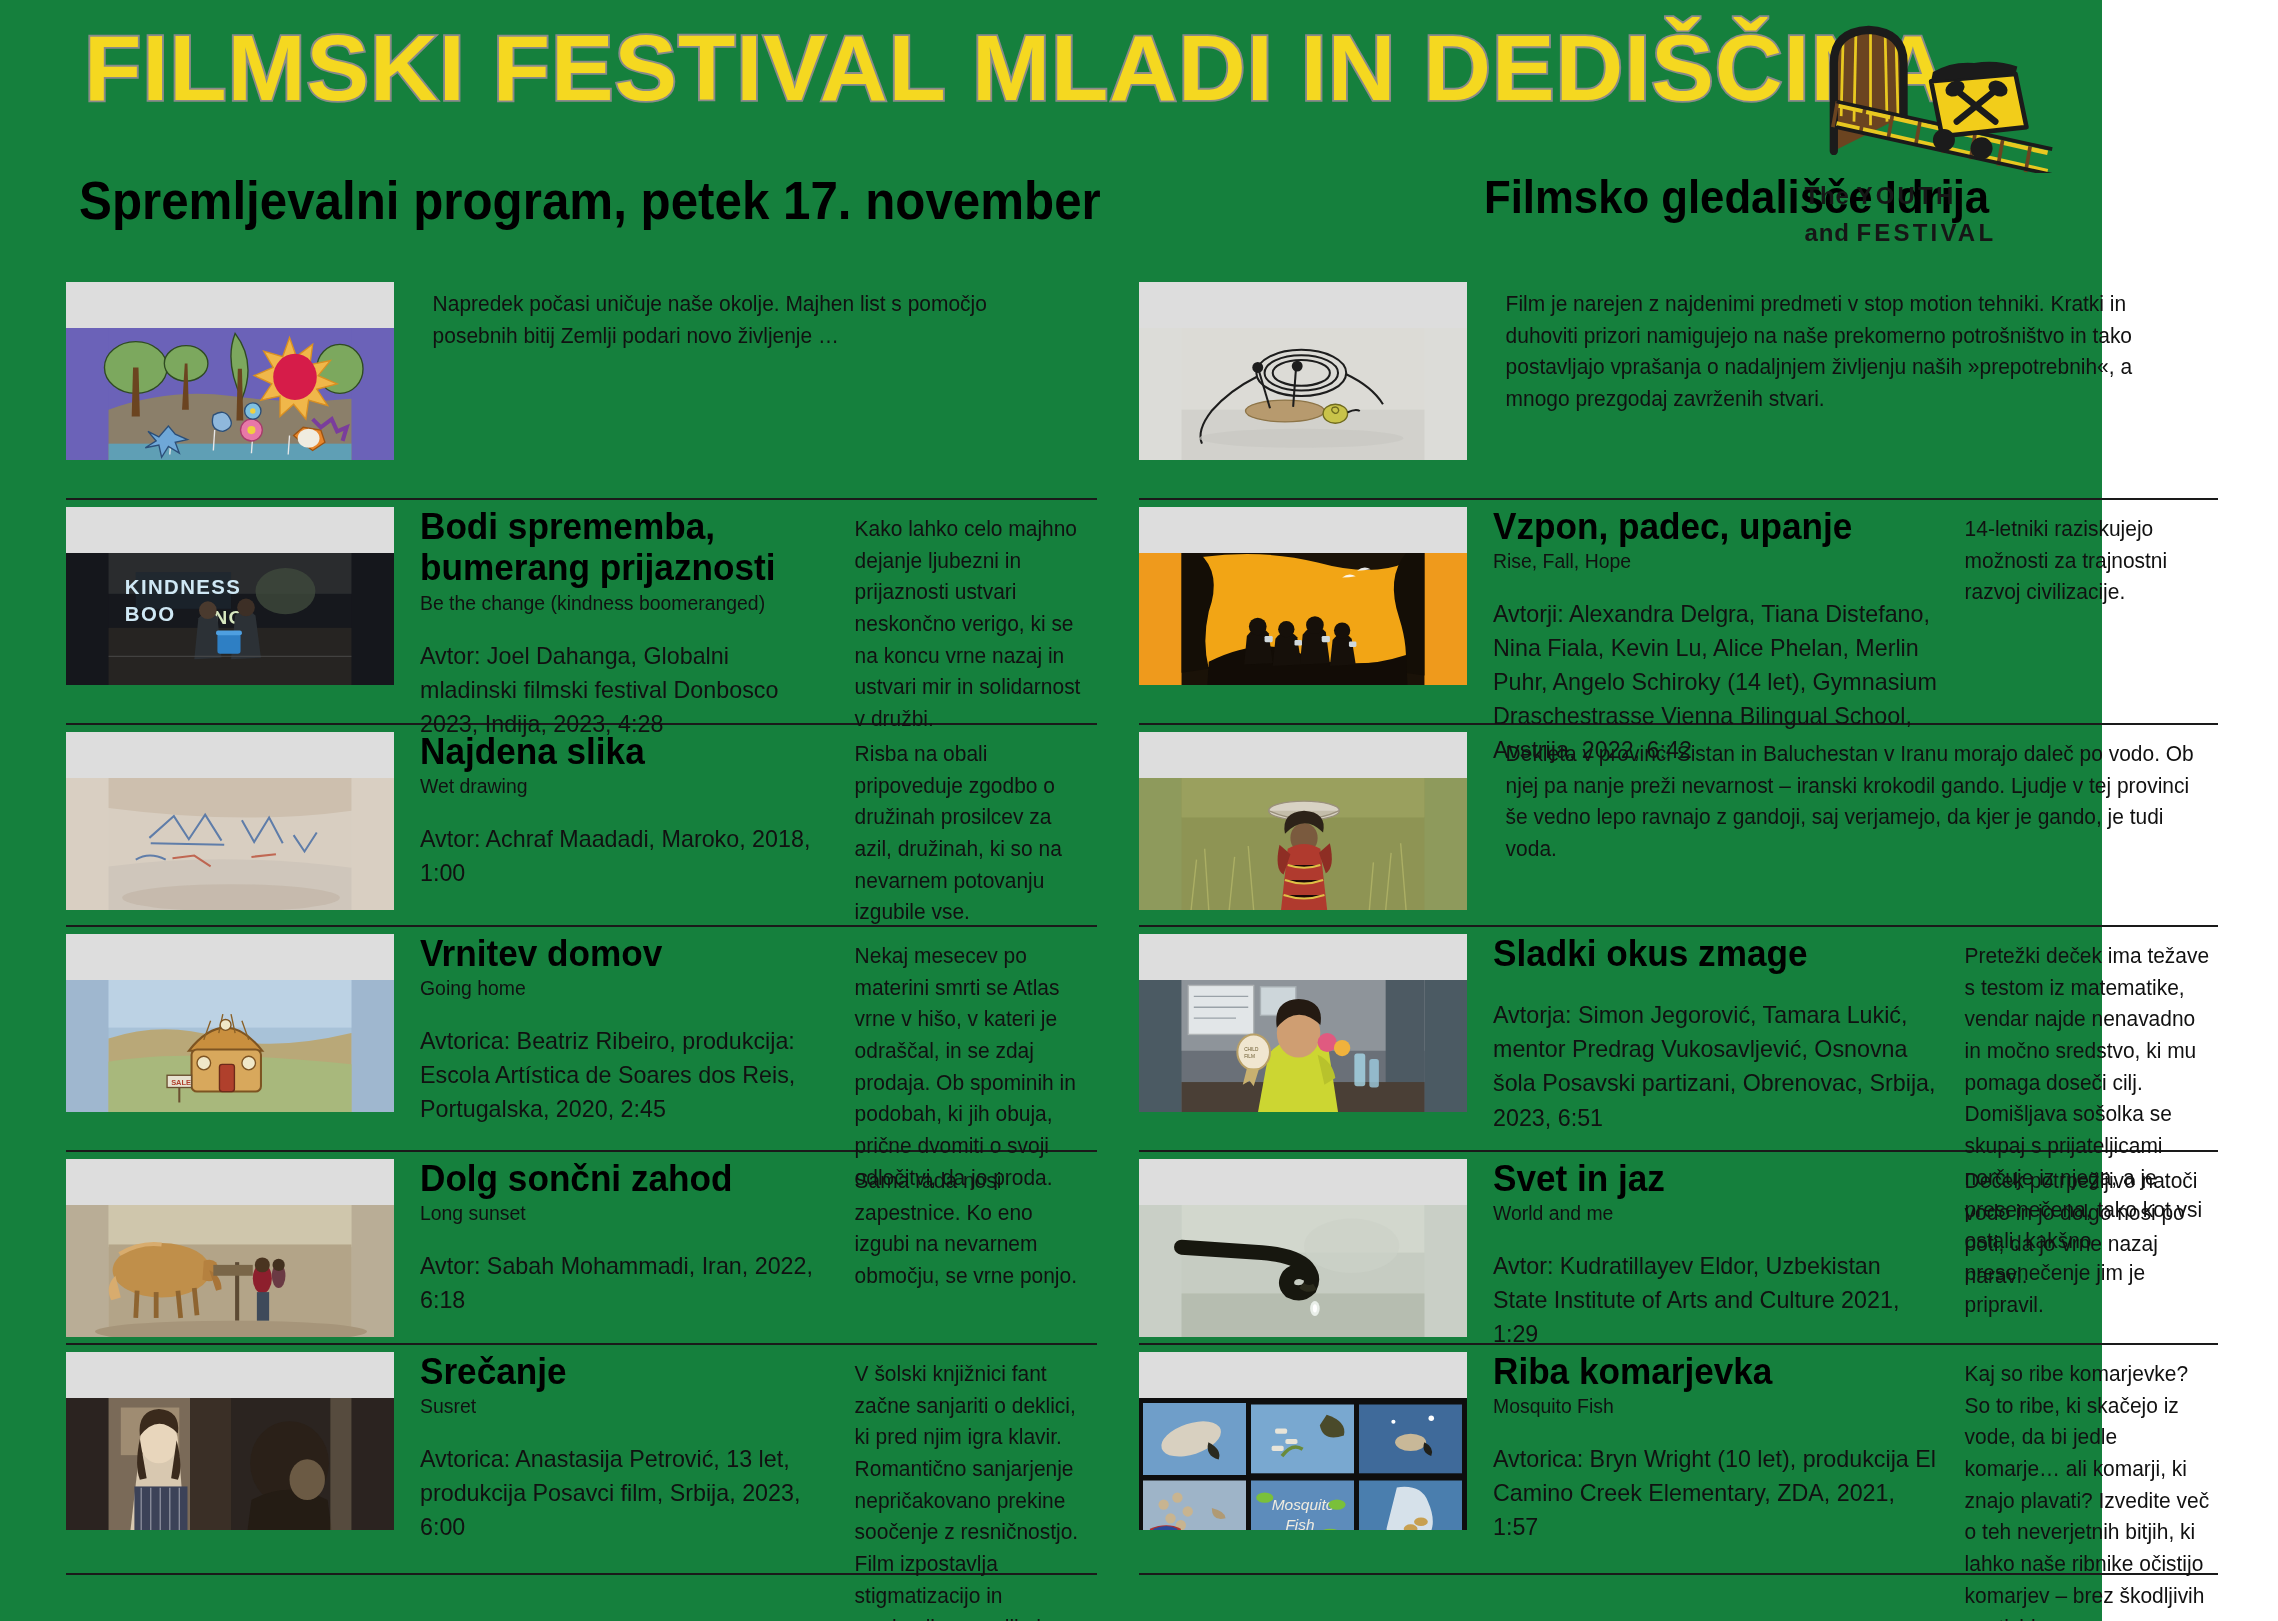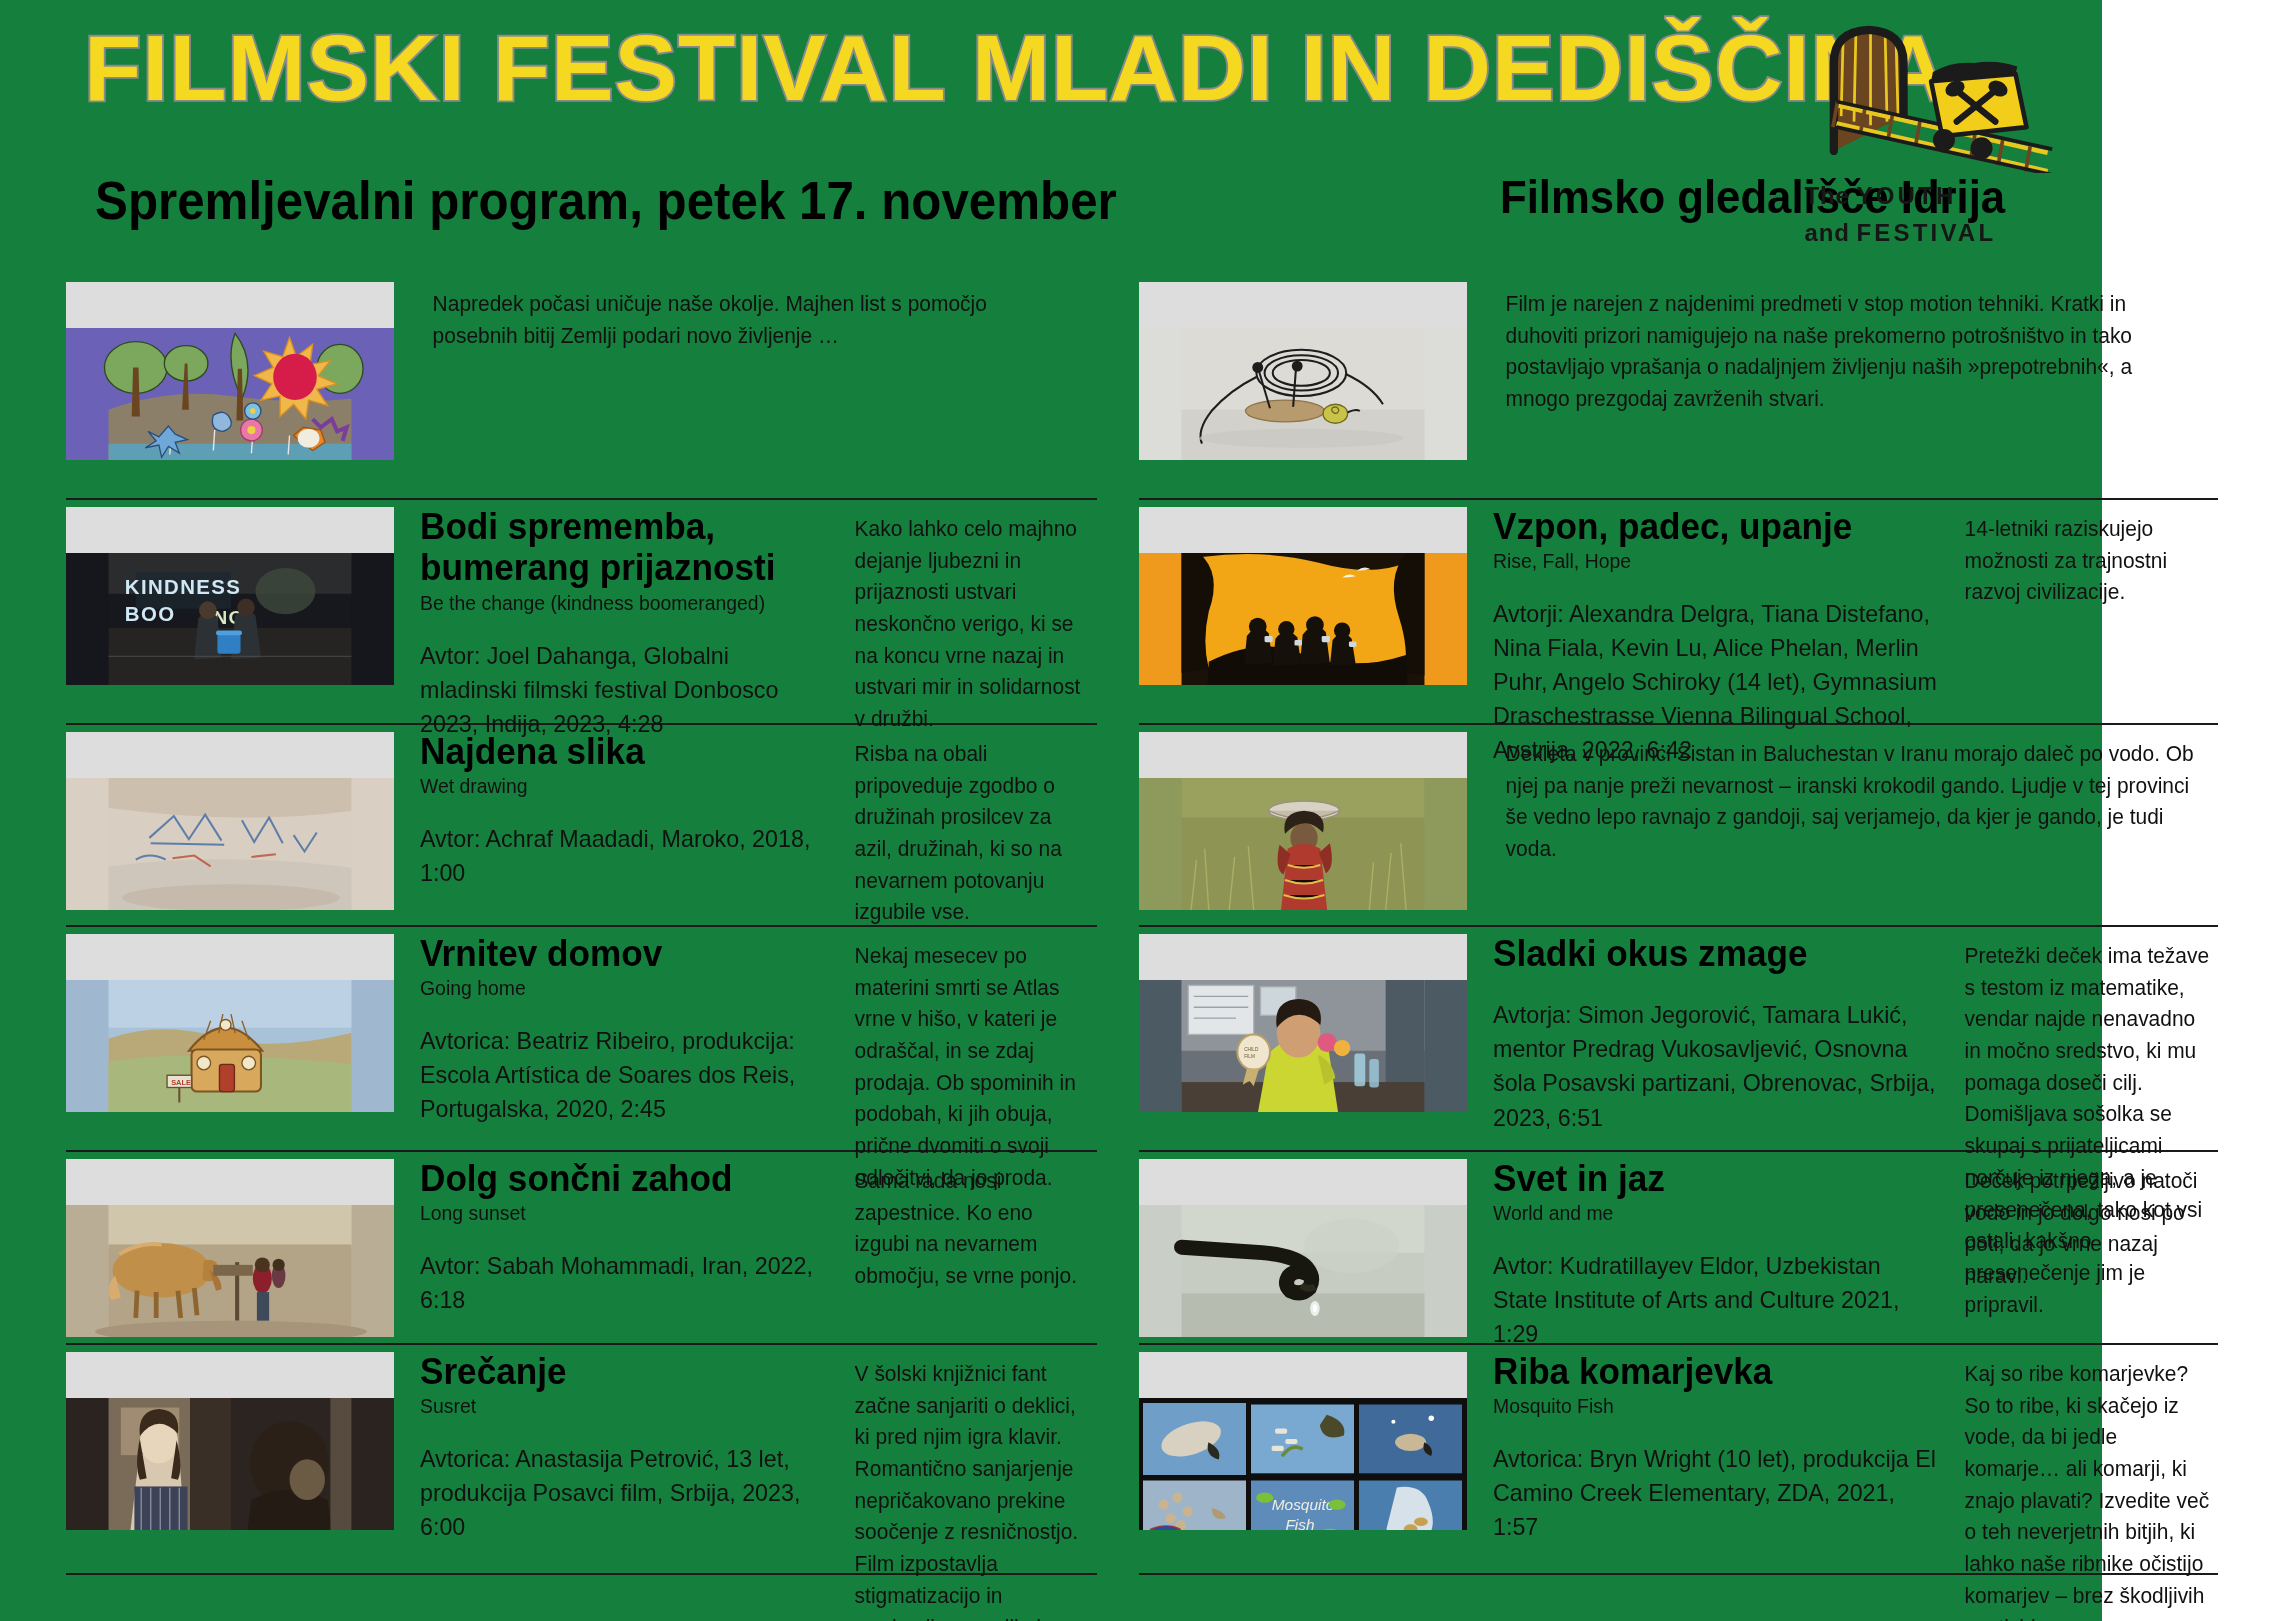--- a/index.html
+++ b/index.html
@@ -33,21 +33,20 @@
     transform-origin: left center;
     white-space: nowrap;
     line-height: 1;
   }
   .subtitle-row {
     position: absolute;
     left: 79px; top: 174px;
     width: 1883px;
     display: flex;
     align-items: baseline;
-    margin-left: 16px;
   }
   .subtitle-left {
     font-size: 53px;
     font-weight: bold;
     color: #000;
     font-family: "Liberation Sans Narrow", "Liberation Sans", sans-serif;
     transform: scaleX(0.93);
     transform-origin: left center;
     white-space: nowrap;
     line-height: 1;

